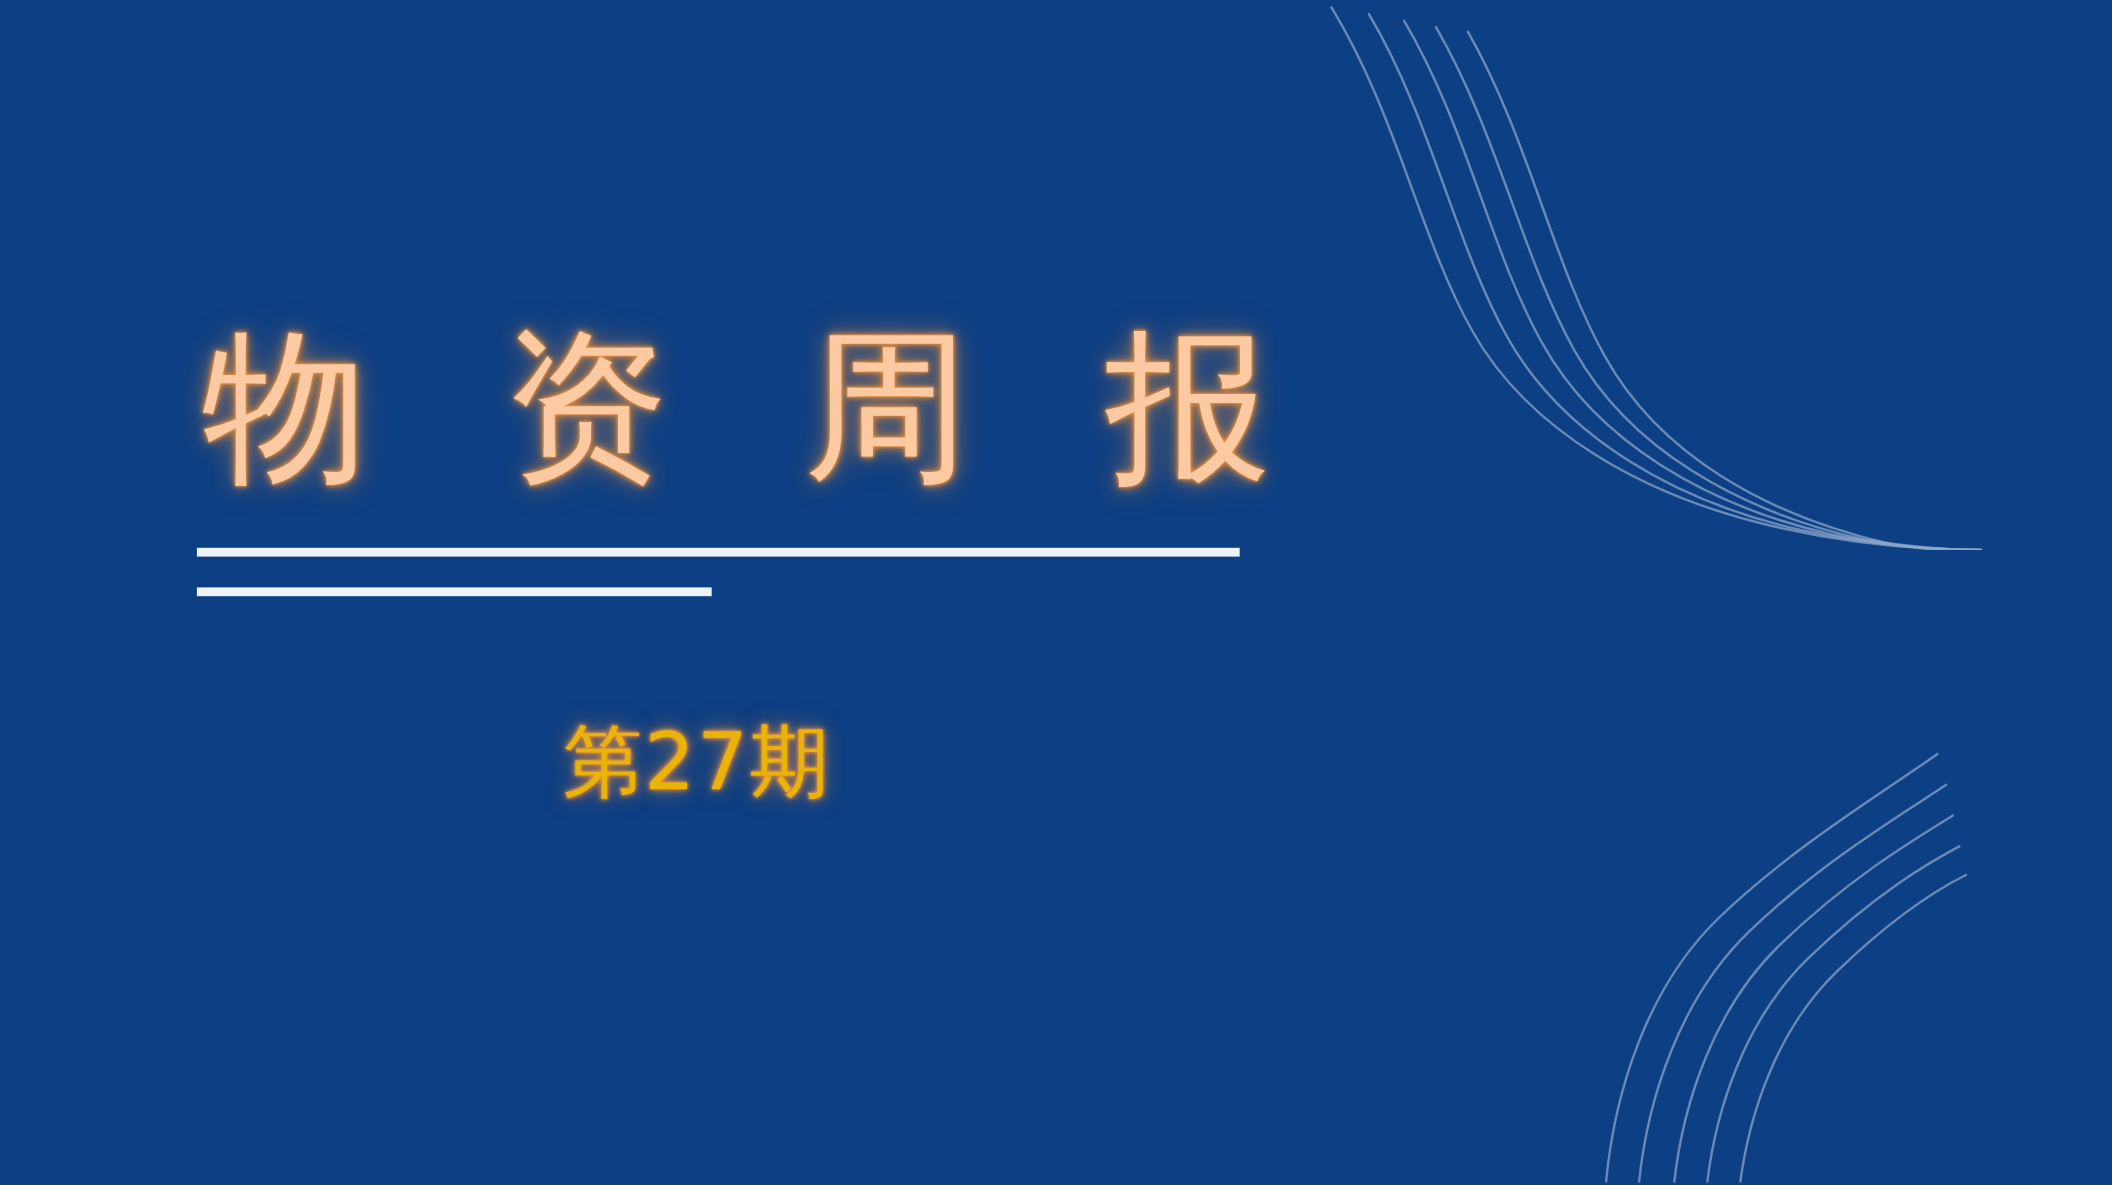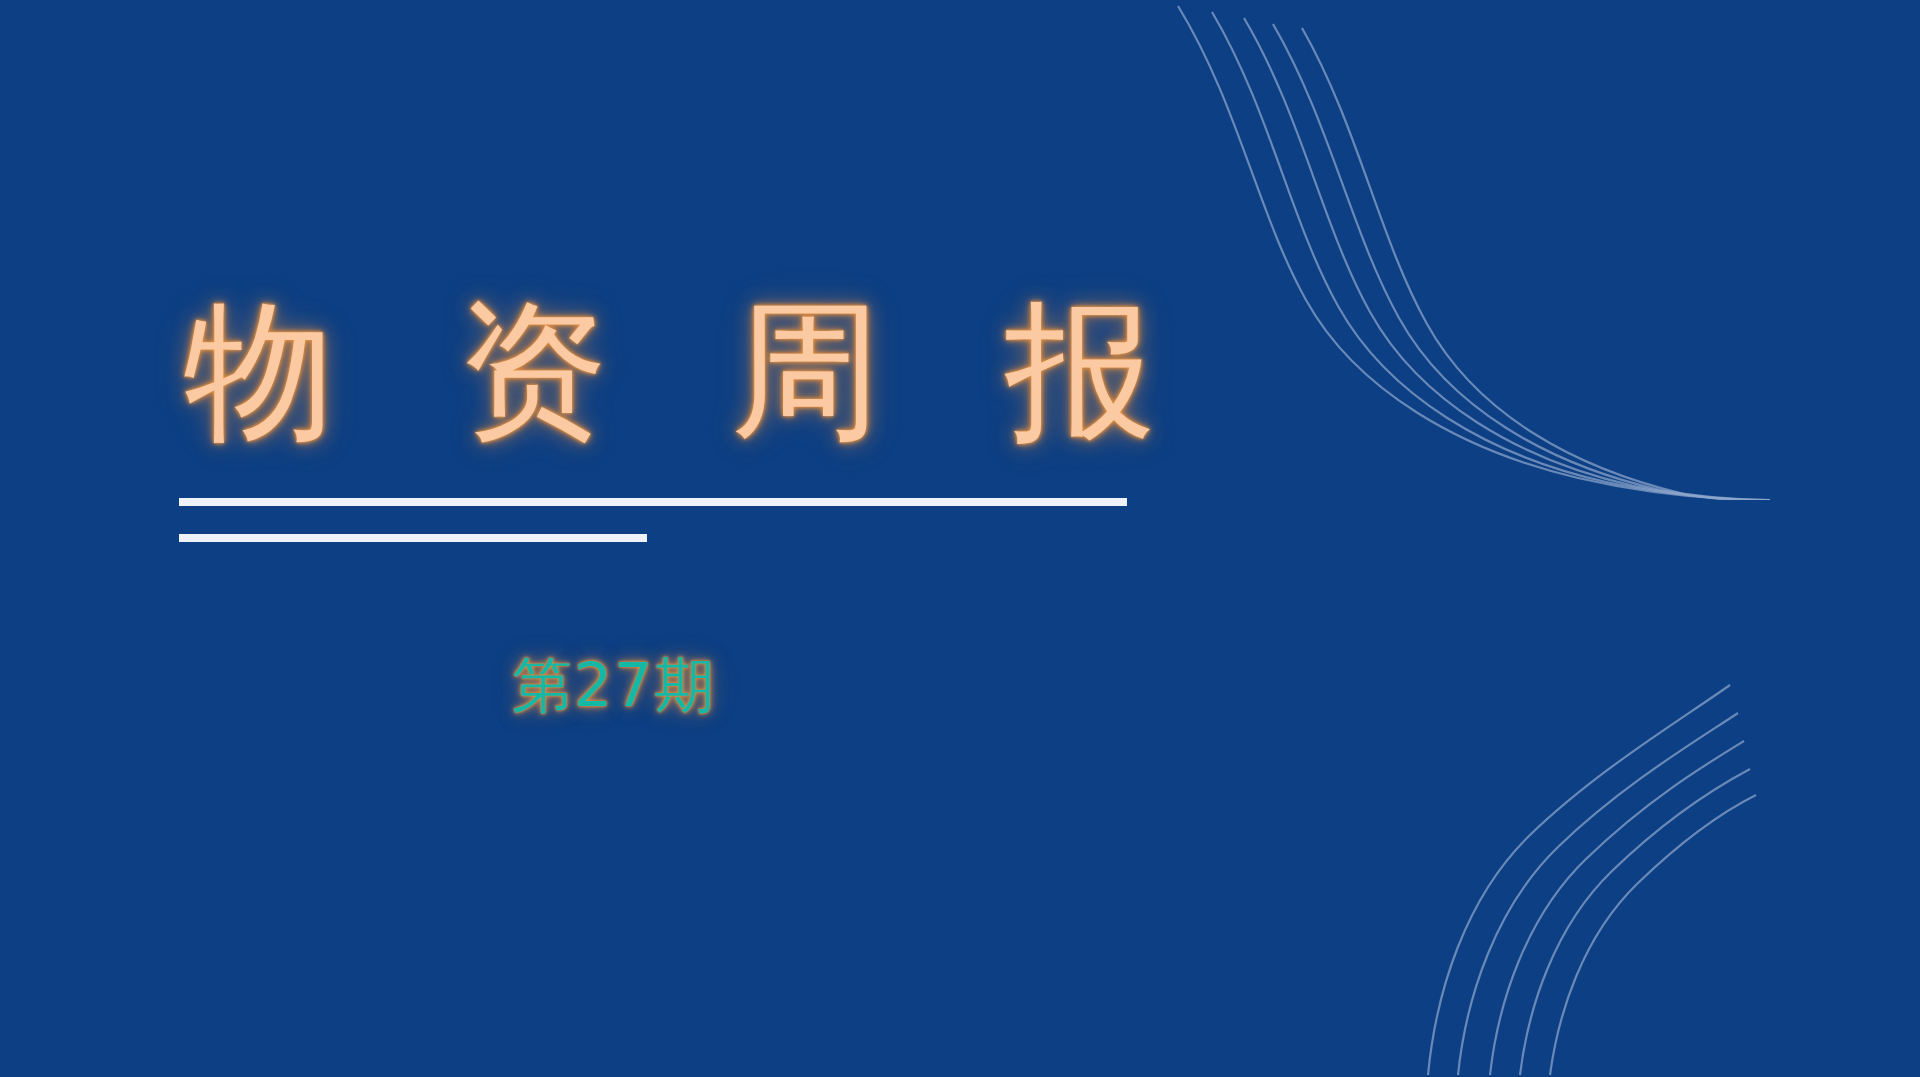--- a/index.html
+++ b/index.html
@@ -8,20 +8,21 @@
     padding: 0;
     background: #0d3f84;
   }
   #slide {
     position: relative;
     width: 1770px;
     height: 1077px;
     background: #0d3f84;
     overflow: hidden;
     font-family: "DejaVu Sans", "Liberation Sans", sans-serif;
+    padding-left: 32px;
   }
 
   
   .deco-svg {
     position: absolute;
     pointer-events: none;
   }
   #deco-top-right {
     top: 0;
     right: 0;
@@ -84,25 +85,25 @@
     height: 8px;
     background: #eef3fa;
   }
 
   
   #subtitle {
     position: absolute;
     left: 512px;
     top: 652px;
     font-family: "DejaVu Sans", "Liberation Sans", sans-serif;
-    font-size: 60px;
+    font-size: 72px;
     line-height: 1.12;
     font-weight: 400;
     letter-spacing: 2px;
-    color: #14b8a6;
+    color: #eab308;
     margin: 0;
     white-space: nowrap;
     text-shadow:
       0 0 2px #e8913f,
       0 0 4px #e8913f,
       0 0 8px rgba(232,145,63,0.8),
       0 0 17px rgba(232,145,63,0.5),
       0 0 28px rgba(232,145,63,0.28);
   }
 </style>

